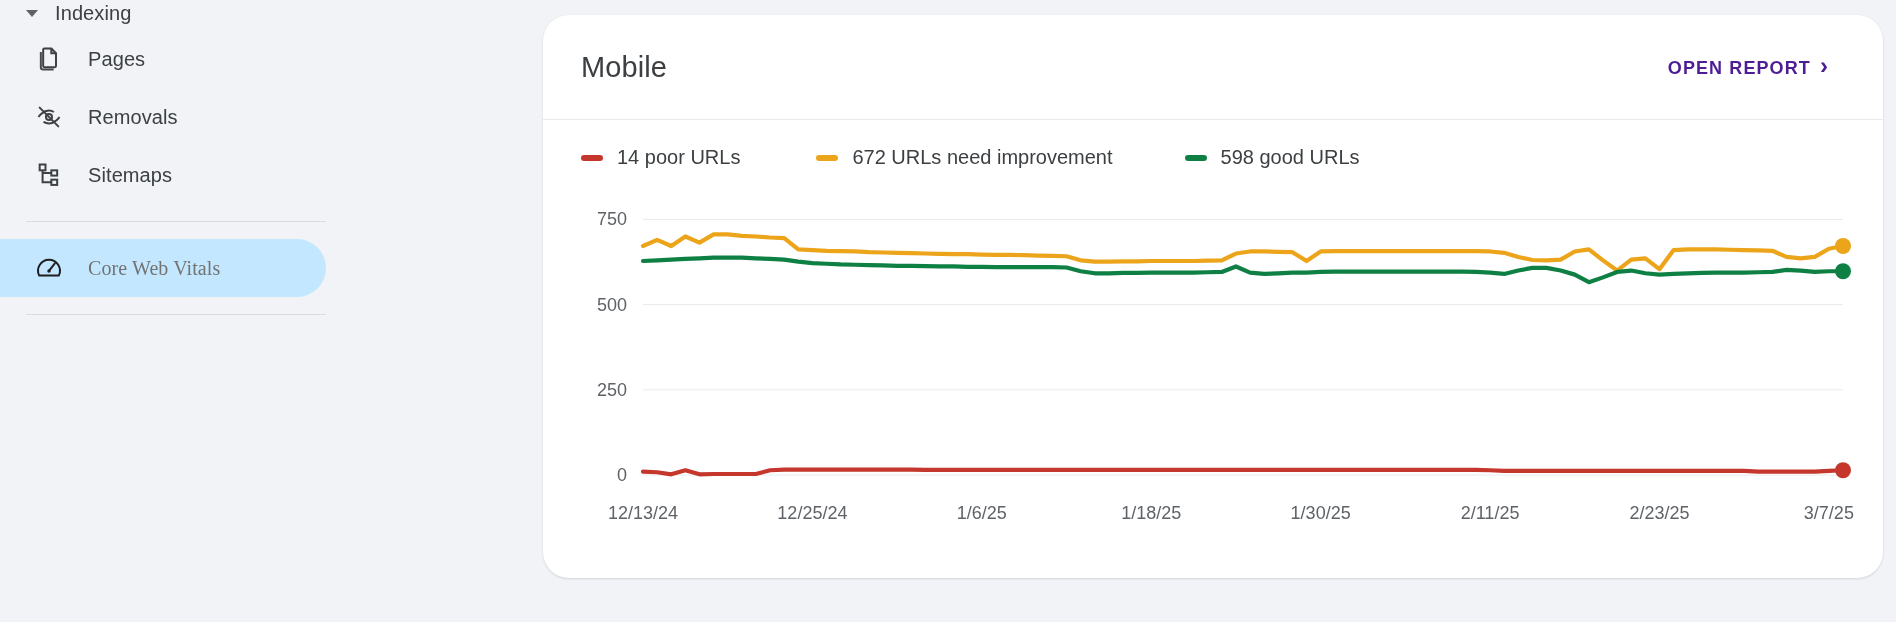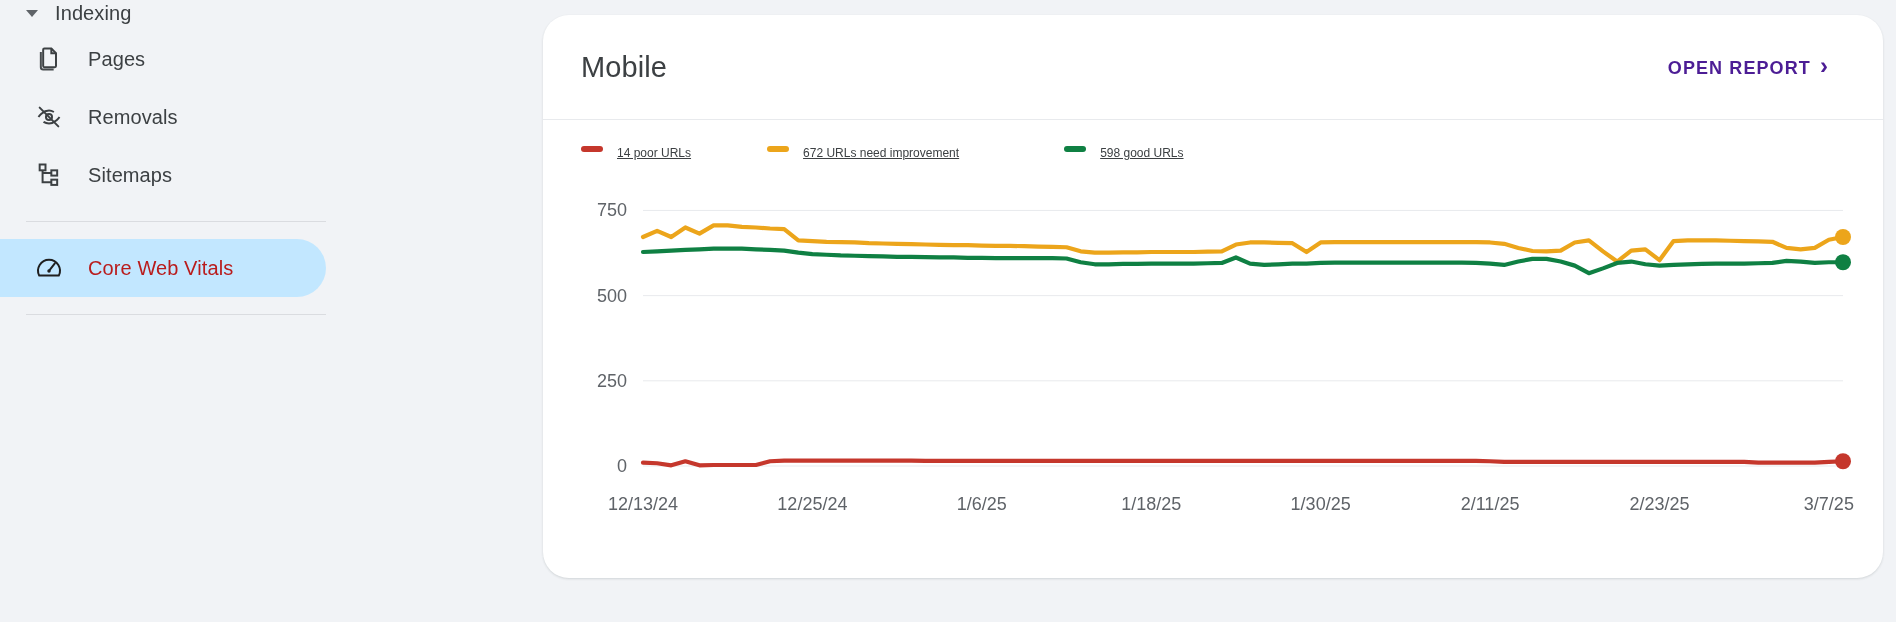--- a/index.html
+++ b/index.html
@@ -62,22 +62,23 @@
     width: 30px; height: 30px;
     margin-right: 24px;
     flex: 0 0 30px;
     display: flex;
     align-items: center;
     justify-content: center;
     color: #3c4043;
   }
   .nav-item.selected {
     background: #c2e7ff;
-    color: #b91c1c;
+    color: #737373;
     font-weight: 500;
+    font-family: Liberation Serif, serif;
   }
   .nav-item.selected .ic { color: #1f1f1f; }
   .nav-divider {
     height: 1px;
     background: #dadce0;
     margin: 17px 104px 17px 26px;
   }
   .sidebar-scroll { position: relative; top: -4px; }
 
   
@@ -131,27 +132,27 @@
 
   
   .legend {
     display: flex;
     align-items: center;
     padding: 26px 0 0 38px;
     gap: 0;
   }
   .legend-item {
     display: flex;
-    font-size: 12px;
+    align-items: center;
+    font-size: 20px;
     color: #3c4043;
     cursor: pointer;
-    text-decoration: underline;
   }
   .legend-item:nth-child(1) { margin-right: 76px; }
-  .legend-item:nth-child(2) { margin-right: 105px; }
+  .legend-item:nth-child(2) { margin-right: 72px; }
   .swatch {
     width: 22px; height: 6px;
     border-radius: 3px;
     margin-right: 14px;
     flex: 0 0 22px;
   }
 
   
   .chart-wrap {
     position: relative;

